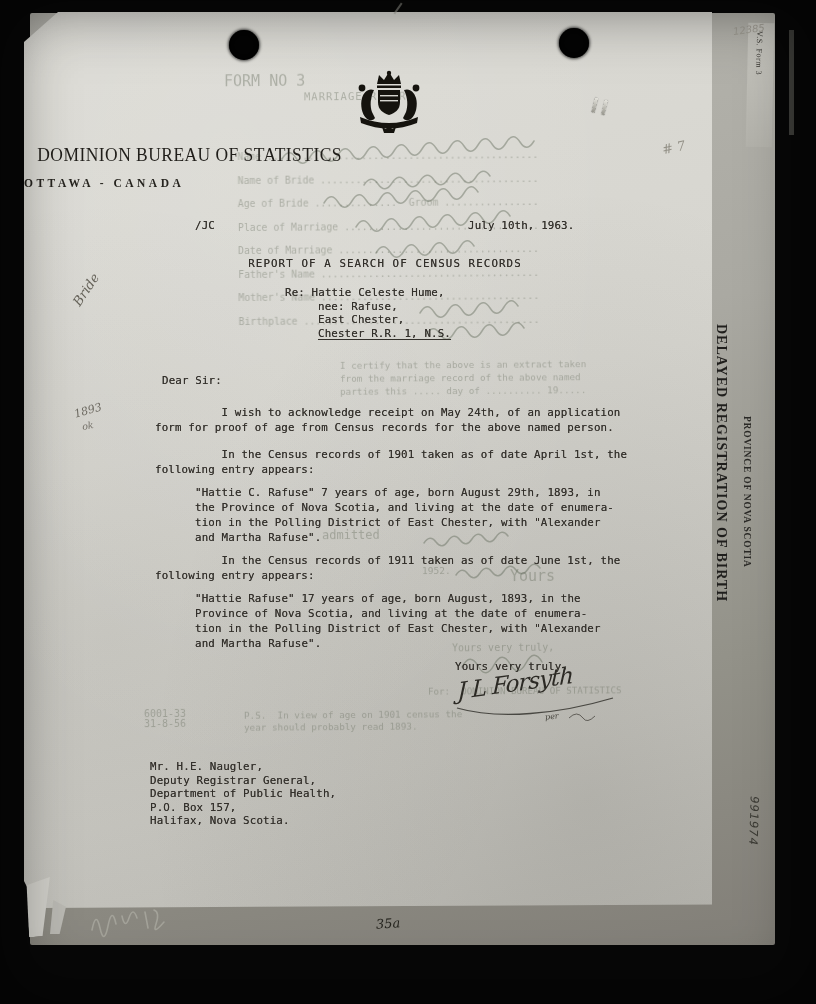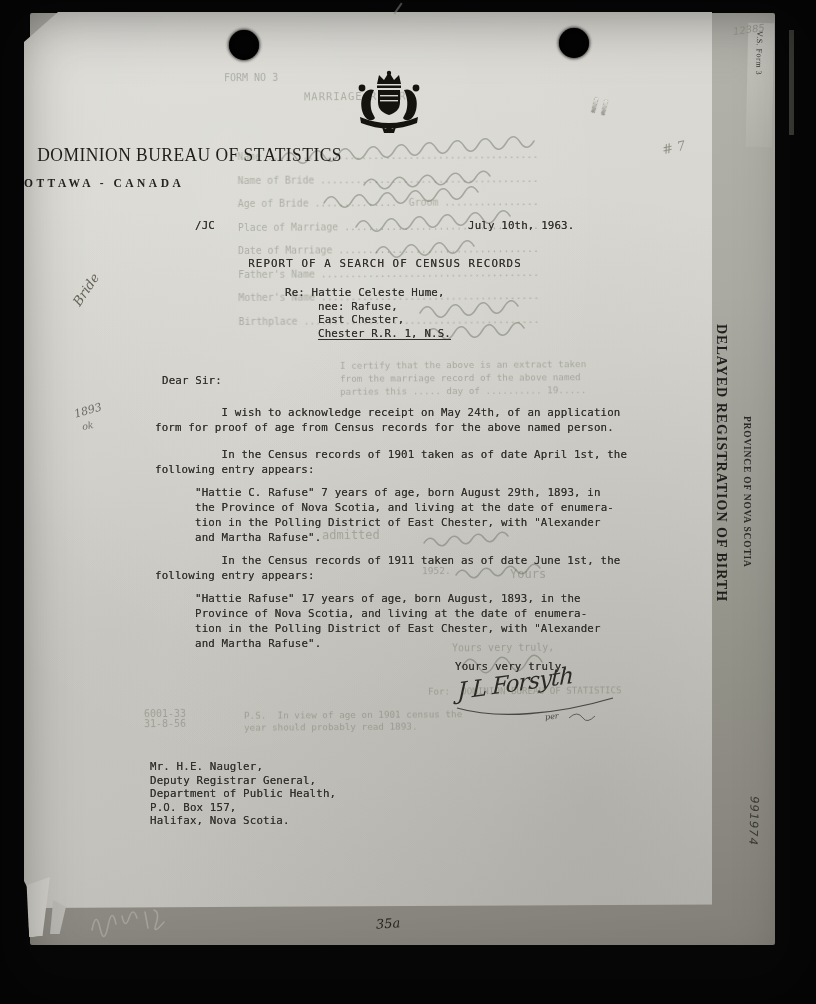--- a/index.html
+++ b/index.html
@@ -118,36 +118,36 @@
         <path d="M300,191q7,-12 14,-1t14,-1t14,-1t14,-1t14,-1t14,-1t14,-1t14,-1t14,-1t14,-1t14,-1"></path>
         <path d="M332,215q7,-12 14,-1t14,-1t14,-1t14,-1t14,-1t14,-1t14,-1t14,-1t14,-1t14,-1t14,-1"></path>
         <path d="M352,241q7,-12 14,-1t14,-1t14,-1t14,-1t14,-1t14,-1t14,-1"></path>
         <path d="M396,301q7,-12 14,-1t14,-1t14,-1t14,-1t14,-1t14,-1t14,-1"></path>
         <path d="M402,323q7,-12 14,-1t14,-1t14,-1t14,-1t14,-1t14,-1t14,-1"></path>
         <path d="M400,531q6,-9 12,-1t12,-1t12,-1t12,-1t12,-1t12,-1t12,-1"></path>
         <path d="M432,563q6,-9 12,-1t12,-1t12,-1t12,-1t12,-1t12,-1t12,-1"></path>
         <path d="M438,655q8,-15 16,-1t16,-1t16,-1t16,-1t16,-1"></path>
       </g>
     </svg>
-    <div class="g" style="left:200px; top:60px;  font-size:10px;">FORM NO 3</div>
+    <div class="g" style="left:200px; top:60px;  font-size:15px;">FORM NO 3</div>
     <div class="g" style="left:280px; top:78px;  font-size:10.5px; letter-spacing:1px;">MARRIAGE RECORD</div>
     <div class="g" style="left:214px; top:132px; font-size:9.8px; line-height:23.5px;">Name ..............................................
 Name of Bride .....................................
 Age of Bride ..............  Groom ................
 Place of Marriage .................................
 Date of Marriage ..................................
 Father's Name .....................................
 Mother's Name .....................................
 Birthplace ........................................</div>
     <div class="g" style="left:316px; top:346px; font-size:9.3px; line-height:13px;">I certify that the above is an extract taken
 from the marriage record of the above named
 parties this ..... day of .......... 19.....</div>
     <div class="g" style="left:298px; top:516px; font-size:12px;">admitted</div>
     <div class="g" style="left:398px; top:553px; font-size:9.5px;">1952.</div>
-    <div class="g" style="left:486px; top:555px; font-size:12px;">Yours</div>
+    <div class="g" style="left:486px; top:555px; font-size:15px;">Yours</div>
     <div class="g" style="left:428px; top:630px; font-size:10px;">Yours very truly,</div>
     <div class="g" style="left:404px; top:673px; font-size:9.2px;">For:  DOMINION BUREAU OF STATISTICS</div>
     <div class="g" style="left:120px; top:697px; font-size:10px; line-height:10px;">6001-33
 31-8-56</div>
     <div class="g" style="left:220px; top:697px; font-size:9.3px; line-height:11.5px;">P.S.  In view of age on 1901 census the
 year should probably read 1893.</div>
 
     <svg class="emblem" viewBox="0 0 78 68">
       <g fill="#15130e">
         <circle cx="39" cy="5" r="2.2"></circle>

